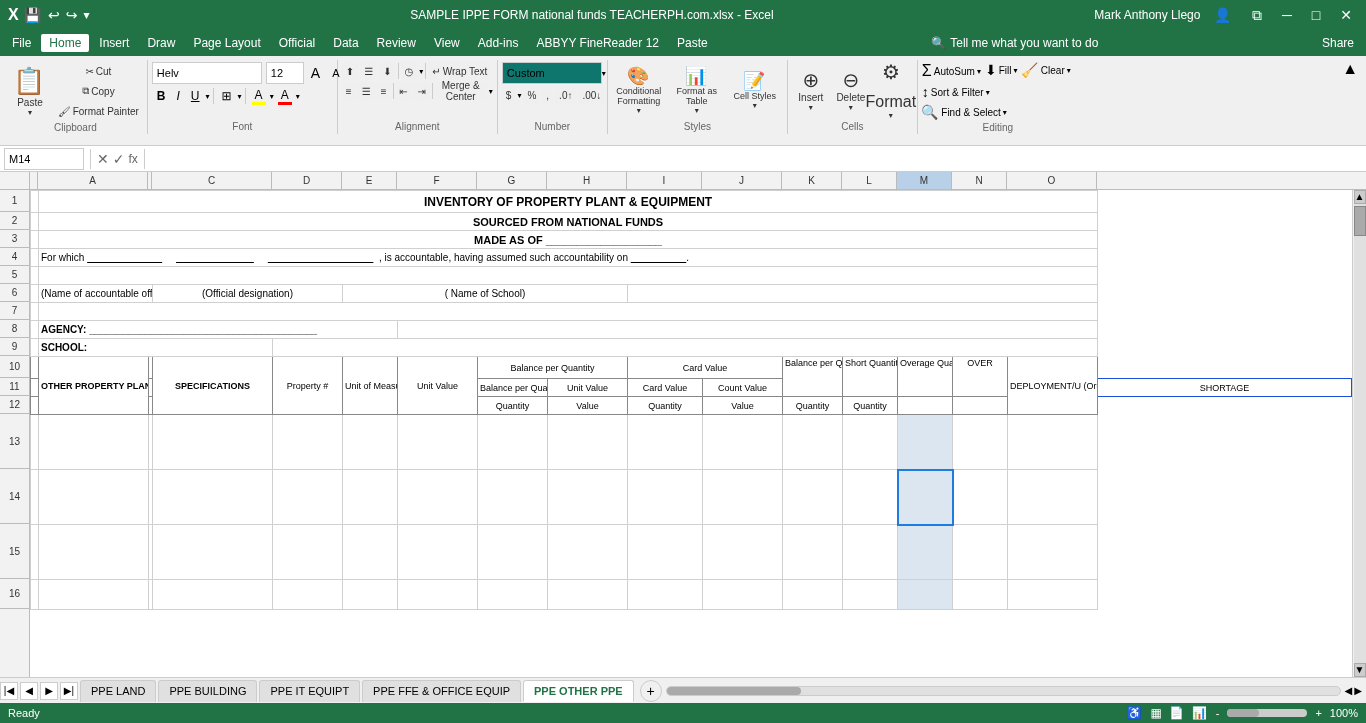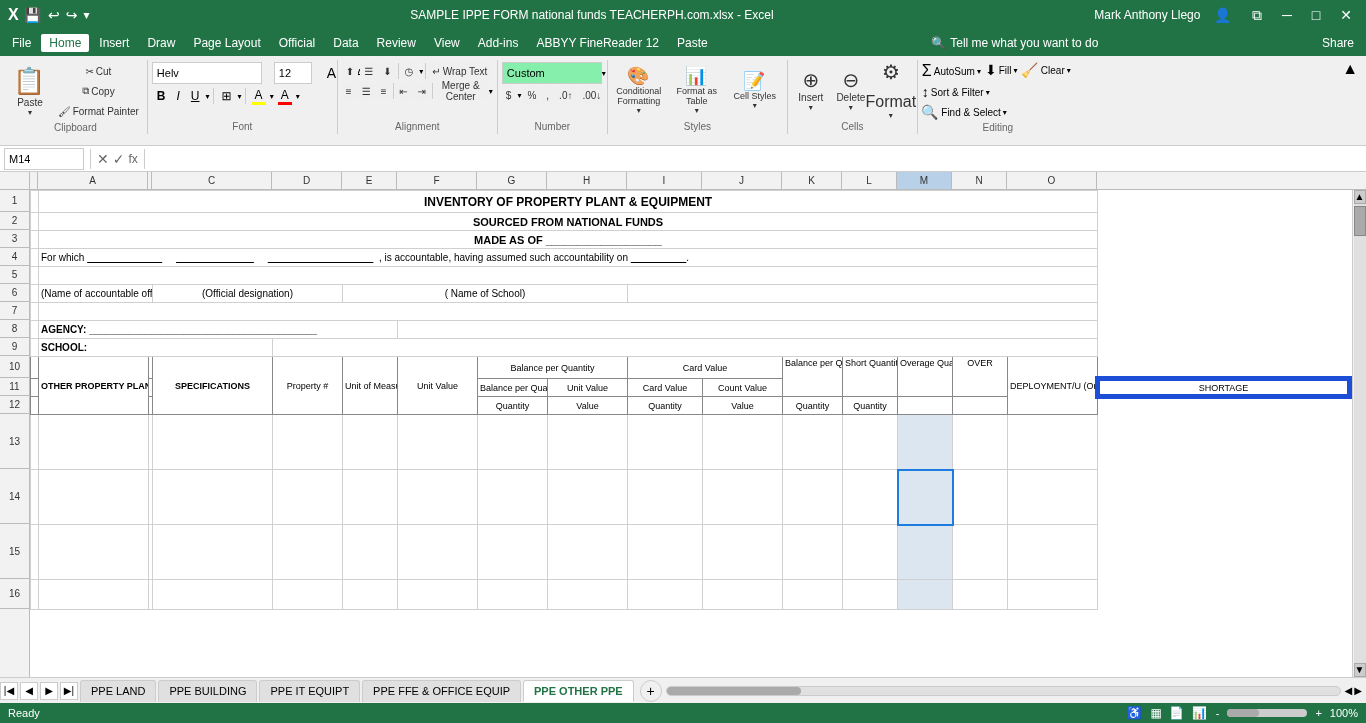--- a/index.html
+++ b/index.html
@@ -136,21 +136,21 @@
       margin-left: 2px;
     }
 
     
     .number-format-box {
       border: 1px solid #ccc;
       padding: 1px 4px;
       font-size: 11px;
       width: 100px;
       height: 22px;
-      background: #86efac;
+      background: #0f766e;
     }
 
     
     .formula-bar {
       display: flex;
       align-items: center;
       height: 26px;
       border-bottom: 1px solid #ccc;
       background: white;
       padding: 0 4px;
@@ -382,21 +382,21 @@
             <span>🖌</span>
             <span style="margin-left:2px;">Format Painter</span>
           </div>
         </div>
       </div>
       <div class="ribbon-group-label">Clipboard</div>
     </div>
 
     <div class="ribbon-group" style="width:190px;">
       <div class="ribbon-group-content" style="flex-direction:column;gap:2px;align-items:flex-start;">
-        <div style="display:flex;align-items:center;gap:10px;">
+        <div style="display:flex;align-items:center;gap:2px;">
           <input class="font-name-box" value="Helv" readonly="" style="width: 110px;">
           <input class="font-size-box" value="12" readonly="" style="">
           <button class="format-btn" style="font-size:14px;">A</button>
           <button class="format-btn" style="font-size:11px;">A</button>
         </div>
         <div style="display:flex;align-items:center;gap:1px;">
           <button class="format-btn bold">B</button>
           <button class="format-btn italic">I</button>
           <button class="format-btn underline">U</button>
           <span style="font-size:8px;cursor:pointer;">▾</span>
@@ -702,21 +702,21 @@
             <td rowspan="3" class="center-text" style="border:1px solid #888;font-size:9px;vertical-align:middle;overflow:hidden;">DEPLOYMENT/U (Organizational Unit/Ge Location/Specific</td>
           </tr>
 
           <tr>
             <td style="border:1px solid #888;height:18px;"></td>
             <td style="border:1px solid #888;"></td>
             <td class="center-text" style="border:1px solid #888;font-size:9px;">Balance per Quantity</td>
             <td class="center-text" style="border:1px solid #888;font-size:9px;">Unit Value</td>
             <td class="center-text" style="border:1px solid #888;font-size:9px;">Card Value</td>
             <td class="center-text" style="border:1px solid #888;font-size:9px;">Count Value</td>
-            <td class="center-text" style="border:5px solid #1d4ed8;font-size:9px;margin-top:17px;">SHORTAGE</td>
+            <td class="center-text" style="border:1px solid #1d4ed8;font-size:9px;margin-top:17px;">SHORTAGE</td>
           </tr>
 
           <tr>
             <td style="border:1px solid #888;height:18px;"></td>
             <td style="border:1px solid #888;"></td>
             <td class="center-text" style="border:1px solid #888;font-size:9px;">Quantity</td>
             <td class="center-text" style="border:1px solid #888;font-size:9px;">Value</td>
             <td class="center-text" style="border:1px solid #888;font-size:9px;">Quantity</td>
             <td class="center-text" style="border:1px solid #888;font-size:9px;">Value</td>
             <td class="center-text" style="border:1px solid #888;font-size:9px;">Quantity</td>

